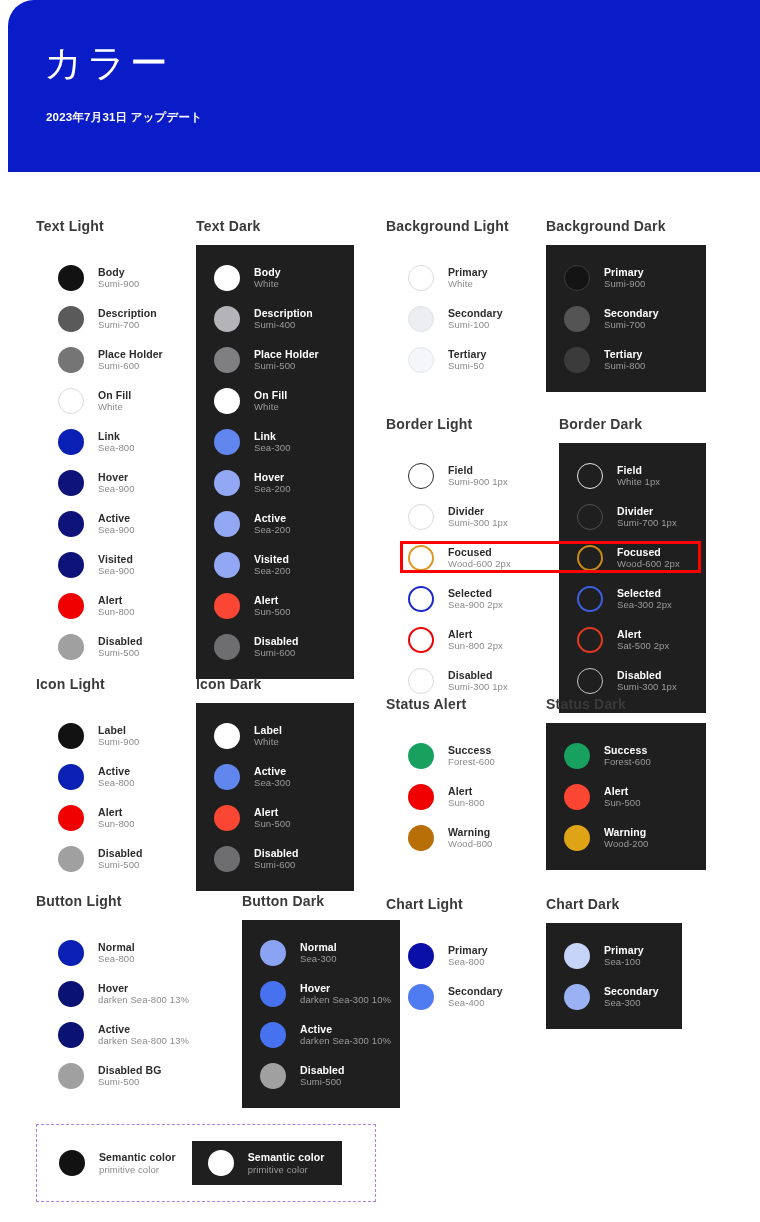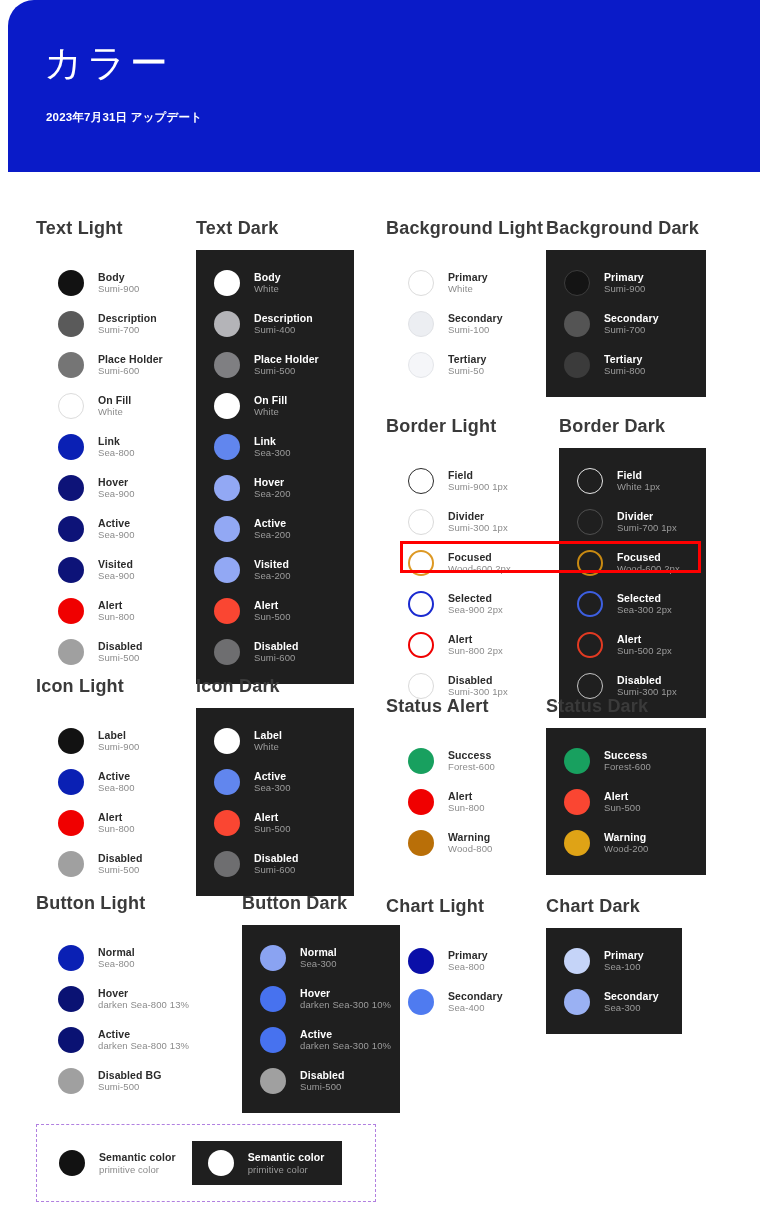--- a/index.html
+++ b/index.html
@@ -25,21 +25,21 @@
   .header-sub {
     position: absolute; left: 38px; top: 110px;
     color: #ffffff; font-size: 11.5px; font-weight: 700; letter-spacing: .2px;
   }
 
   
   .board { position: absolute; left: 0; top: 172px; width: 760px; height: 1050px; }
 
   .group { position: absolute; }
   .group-title {
-    font-size: 18px; font-weight: 700; color: #3a3a3a;
+    font-size: 14px; font-weight: 700; color: #3a3a3a;
     letter-spacing: .2px; margin-bottom: 11px; white-space: nowrap;
   }
 
   .panel { padding: 12px 0 12px 0; }
   .panel.dark { background: #1f1f1f; }
   .panel.light { background: transparent; }
 
   .sw-row {
     display: flex; align-items: center;
     height: 41px;
@@ -371,21 +371,21 @@
             <div class="dot" style="background: transparent; border: 2.4px solid rgb(61, 95, 224);"></div>
             <div class="sw-text">
               <div class="sw-name">Selected</div>
               <div class="sw-val">Sea-300 2px</div>
             </div>
           </div>
           <div class="sw-row">
             <div class="dot" style="background: transparent; border: 2.4px solid rgb(227, 58, 34);"></div>
             <div class="sw-text">
               <div class="sw-name">Alert</div>
-              <div class="sw-val">Sun-500 2px</div>
+              <div class="sw-val">Sat-500 2px</div>
             </div>
           </div>
           <div class="sw-row">
             <div class="dot" style="background: transparent; border: 1.6px solid rgb(196, 196, 196);"></div>
             <div class="sw-text">
               <div class="sw-name">Disabled</div>
               <div class="sw-val">Sumi-300 1px</div>
             </div>
           </div>
         </div>

